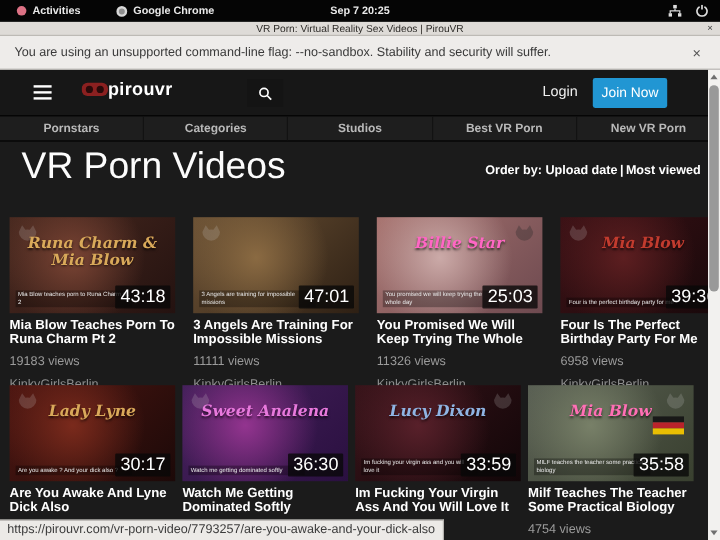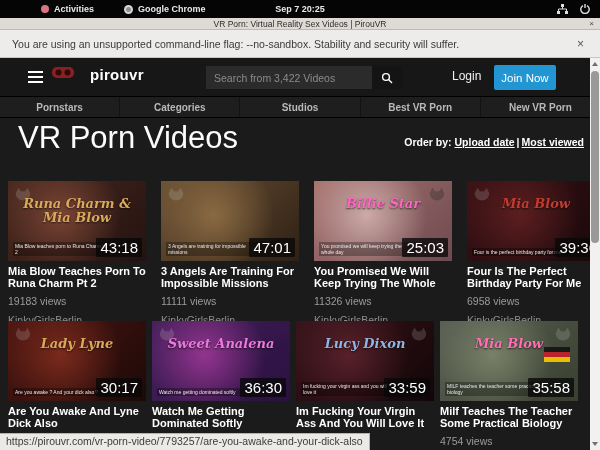--- a/index.html
+++ b/index.html
@@ -5,21 +5,21 @@
   * { box-sizing: border-box; margin: 0; padding: 0; }
   html,body { width:600px; height:450px; }
   body {
     font-family: "Liberation Sans", sans-serif;
     background:#000;
     position:relative;
     overflow:hidden;
   }
   
   .sysbar { position:absolute; top:0; left:0; width:600px; height:18px; background:#050505;
-    color:#e9e9e9; font-size:9px; display:flex; align-items:center; z-index:20;padding-left:27px; }
+    color:#e9e9e9; font-size:9px; display:flex; align-items:center; z-index:20; }
   .sysbar .grp { display:flex; align-items:center; gap:5px; }
   .rec-dot { width:8px; height:8px; border-radius:50%; background:#dd7285; margin-left:14px; }
   .sys-label { font-weight:bold; }
   .chrome-dot { width:9px; height:9px; border-radius:50%; background:#8f8f8f; border:2px solid #d8d8d8; margin-left:30px; }
   .sys-center { position:absolute; left:0; right:0; text-align:center; font-weight:bold; pointer-events:none; }
   .sys-right { margin-left:auto; display:flex; align-items:center; gap:12px; padding-right:10px; }
   .sys-right svg { display:block; }
   
   .tabbar { position:absolute; top:18px; left:0; width:600px; height:12px; background:#dedbd7;
     border-bottom:1px solid #bdbab5; color:#2e2c29; font-size:8.5px; display:flex; align-items:center;
@@ -29,40 +29,40 @@
   .warnbar { position:absolute; top:30px; left:0; width:600px; height:28px; background:#eeecea;
     border-bottom:1px solid #cac7c3; color:#3a3a3a; font-size:10.5px; display:flex; align-items:center;
     padding:0 12px; z-index:18; }
   .warnbar .close { margin-left:auto; font-size:12px; color:#555; margin-right:4px; }
   
   .site { position:absolute; top:58px; left:0; width:600px; height:392px; background:#1b1b1b; overflow:hidden; }
   .siteheader { position:absolute; top:0; left:0; width:600px; height:38px; background:#171717; }
   .hamburger { position:absolute; left:28px; top:13px; width:15px; height:12px; display:flex;
     flex-direction:column; justify-content:space-between; }
   .hamburger span { display:block; height:2px; background:#fff; }
-  .logo { position:absolute; left:52px; top:8px; display:flex; gap:16px; }
+  .logo { position:absolute; left:68px; top:8px; display:flex; align-items:center; gap:0; }
   .logo-text { color:#fff; font-size:15px; font-weight:bold; letter-spacing:.3px; }
   .search { position:absolute; left:206px; top:8px; width:196px; height:23px; display:flex; }
   .search input { flex:1; background:#2b2b2b; border:none; outline:none; color:#cfcfcf;
     font-size:10.5px; padding:0 8px; font-family:"Liberation Sans",sans-serif; }
   .search input::placeholder { color:#8b8b8b; }
   .search-btn { width:30px; background:#141414; display:flex; align-items:center; justify-content:center; }
   .login { position:absolute; left:452px; top:11px; color:#f0f0f0; font-size:12px; }
   .join { position:absolute; left:494px; top:7px; width:62px; height:25px; background:#2196d3;
     color:#fff; font-size:11.5px; display:flex; align-items:center; justify-content:center; border-radius:2px; }
   
   .nav { position:absolute; top:38px; left:0; width:600px; height:22px; background:#1e1e1e;
     border-top:1px solid #000; border-bottom:1px solid #000; display:flex; }
   .nav-item { flex:1; display:flex; align-items:center; justify-content:center; color:#b9b9b9;
     font-size:10px; font-weight:bold; border-left:1px solid #121212; }
   .nav-item:first-child { border-left:none;text-align:right; }
   
   .page-heading { position:absolute; top:62px; left:18px; color:#fcfcfc; font-size:31px; font-weight:400; }
   .orderby { position:absolute; top:78px; right:16px; color:#fff; font-size:10.5px; font-weight:bold; }
-  .orderby a { color:#fff; text-decoration:underline; }
+  .orderby a { color:#fff; }
   .orderby .sep { padding:0 2px; }
   
   .row { position:absolute; left:8px; display:flex; gap:6px; }
   .row-1 { top:123px;gap:15px; }
   .row-2 { top:263px; }
   .card { width:138px; }
   .thumb { position:relative; width:138px; height:80px; background:#333; overflow:hidden; }
   .wm { position:absolute; top:4px; left:4px; width:22px; height:22px; opacity:.55; }
   .wm-right { left:auto; right:4px; }
   .oname { position:absolute; top:16px; left:6px; right:6px; text-align:center;
@@ -138,21 +138,20 @@
       </div>
     <div class="logo">
       <svg width="22" height="13" viewBox="0 0 22 13">
         <rect x="0" y="1" width="22" height="11" rx="5" fill="#8b2020"></rect>
         <circle cx="6.5" cy="6.5" r="3" fill="#2a0a0a"></circle>
         <circle cx="15.5" cy="6.5" r="3" fill="#2a0a0a"></circle>
       </svg>
       <span class="logo-text">pirouvr</span>
     </div>
     <div class="search">
-      <input type="text" placeholder="Search from 3,422 Videos" style="">
       <div class="search-btn">
         <svg width="12" height="12" viewBox="0 0 12 12">
           <circle cx="5" cy="5" r="3.4" stroke="#fff" stroke-width="1.4" fill="none"></circle>
           <line x1="7.6" y1="7.6" x2="11" y2="11" stroke="#fff" stroke-width="1.4"></line>
         </svg>
       </div>
     </div>
     <div class="login">Login</div>
     <div class="join" style="background: rgb(33, 150, 211);">Join Now</div>
   </div>

